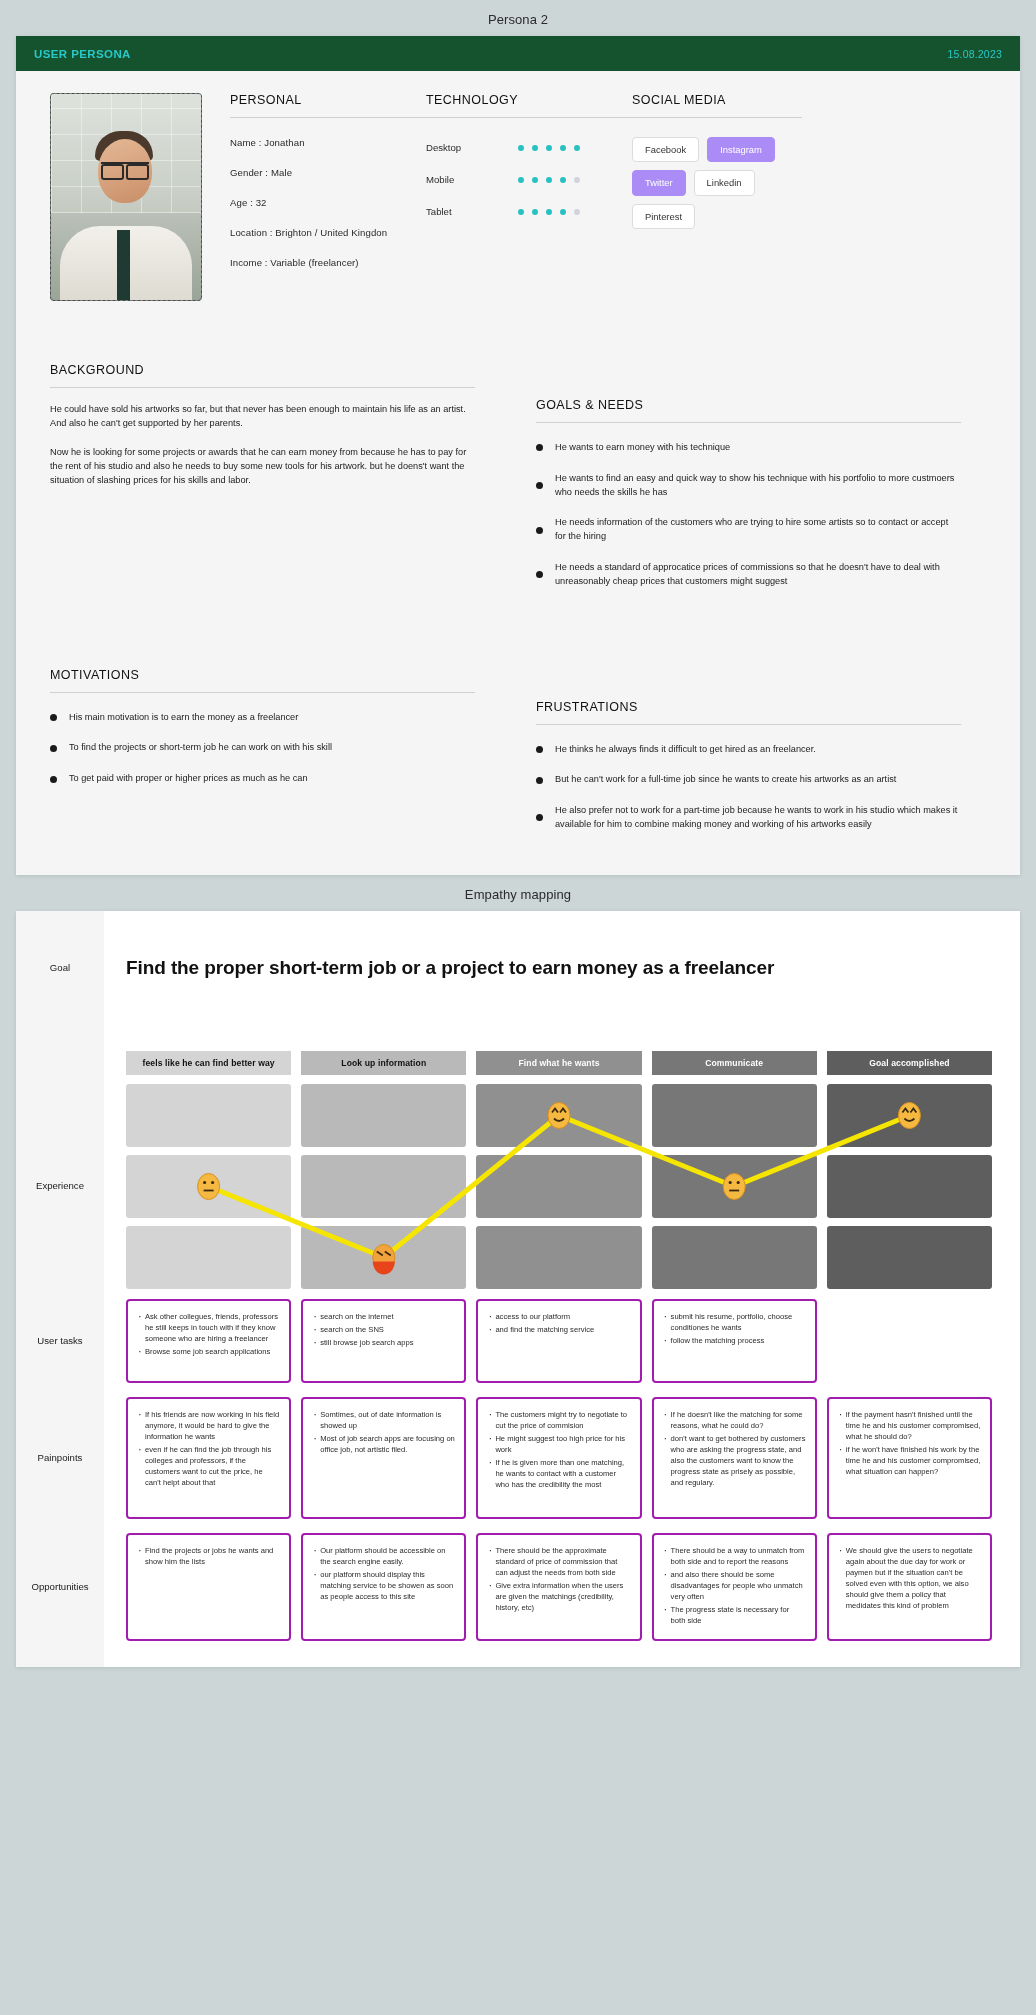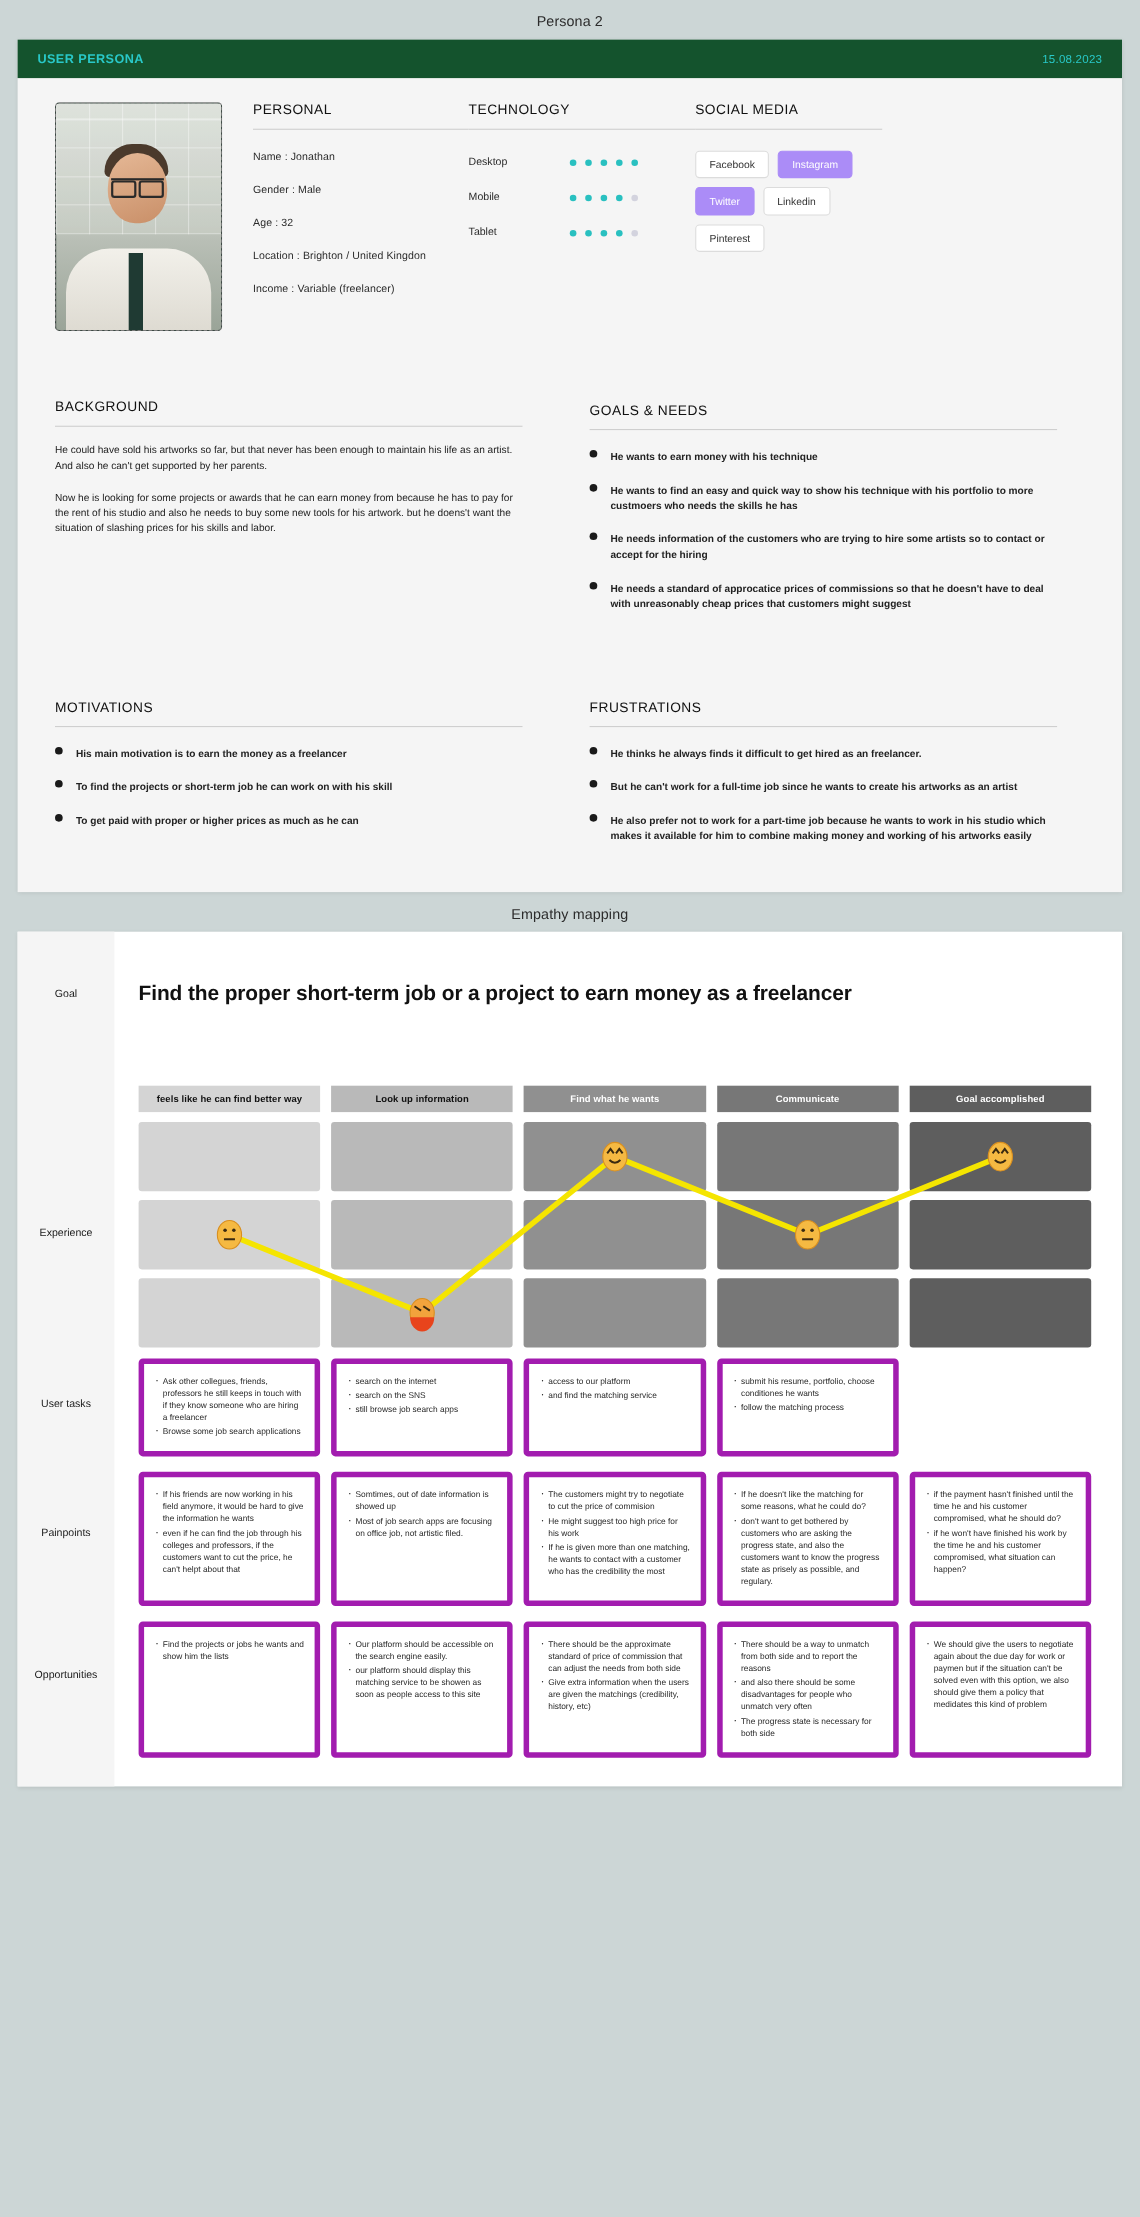--- a/index.html
+++ b/index.html
@@ -162,36 +162,35 @@
     color: #ffffff;
   }
 
   
   .two-col {
     display: flex;
     gap: 11px;
     margin-top: 62px;
   }
   .blk-left  { width: 425px; }
-  .blk-right { width: 425px; margin-left: 50px; }
+  .blk-right { width: 425px; margin-left: 50px; margin-top: 32px; }
 
   .para {
     font-size: 9.2px;
     line-height: 1.55;
     color: #222;
     margin-top: 14px;
   }
   .para + .para { margin-top: 14px; }
 
   .bullets { margin-top: 18px; }
   .bullet {
     display: flex;
-    align-items: flex-start;
+    align-items: center;
     margin-bottom: 17px;
-    font-weight: bold;
   }
   .bullet .bdot {
     width: 7px; height: 7px; border-radius: 50%;
     background: #1a1a1a;
     flex: 0 0 auto;
     margin-right: 12px;
   }
   .bullet .btxt {
     font-size: 9.2px;
     line-height: 1.5;
@@ -255,21 +254,21 @@
   .exp-row { margin-bottom: 8px; }
   .cell { height: 63px; border-radius: 3px; }
   .curve {
     position: absolute;
     left: 0; top: 0; width: 100%; height: 100%;
     pointer-events: none;
   }
 
   .task-row { margin-top: 10px; }
   .note {
-    border: 5px solid #a21caf;
+    border: 2px solid #a21caf;
     border-radius: 4px;
     background: #fff;
     padding: 10px 9px 10px 9px;
     min-height: 84px;
   }
   .note ul { list-style: none; }
   .note li {
     font-size: 7.6px;
     line-height: 1.45;
     color: #2a2a2a;

